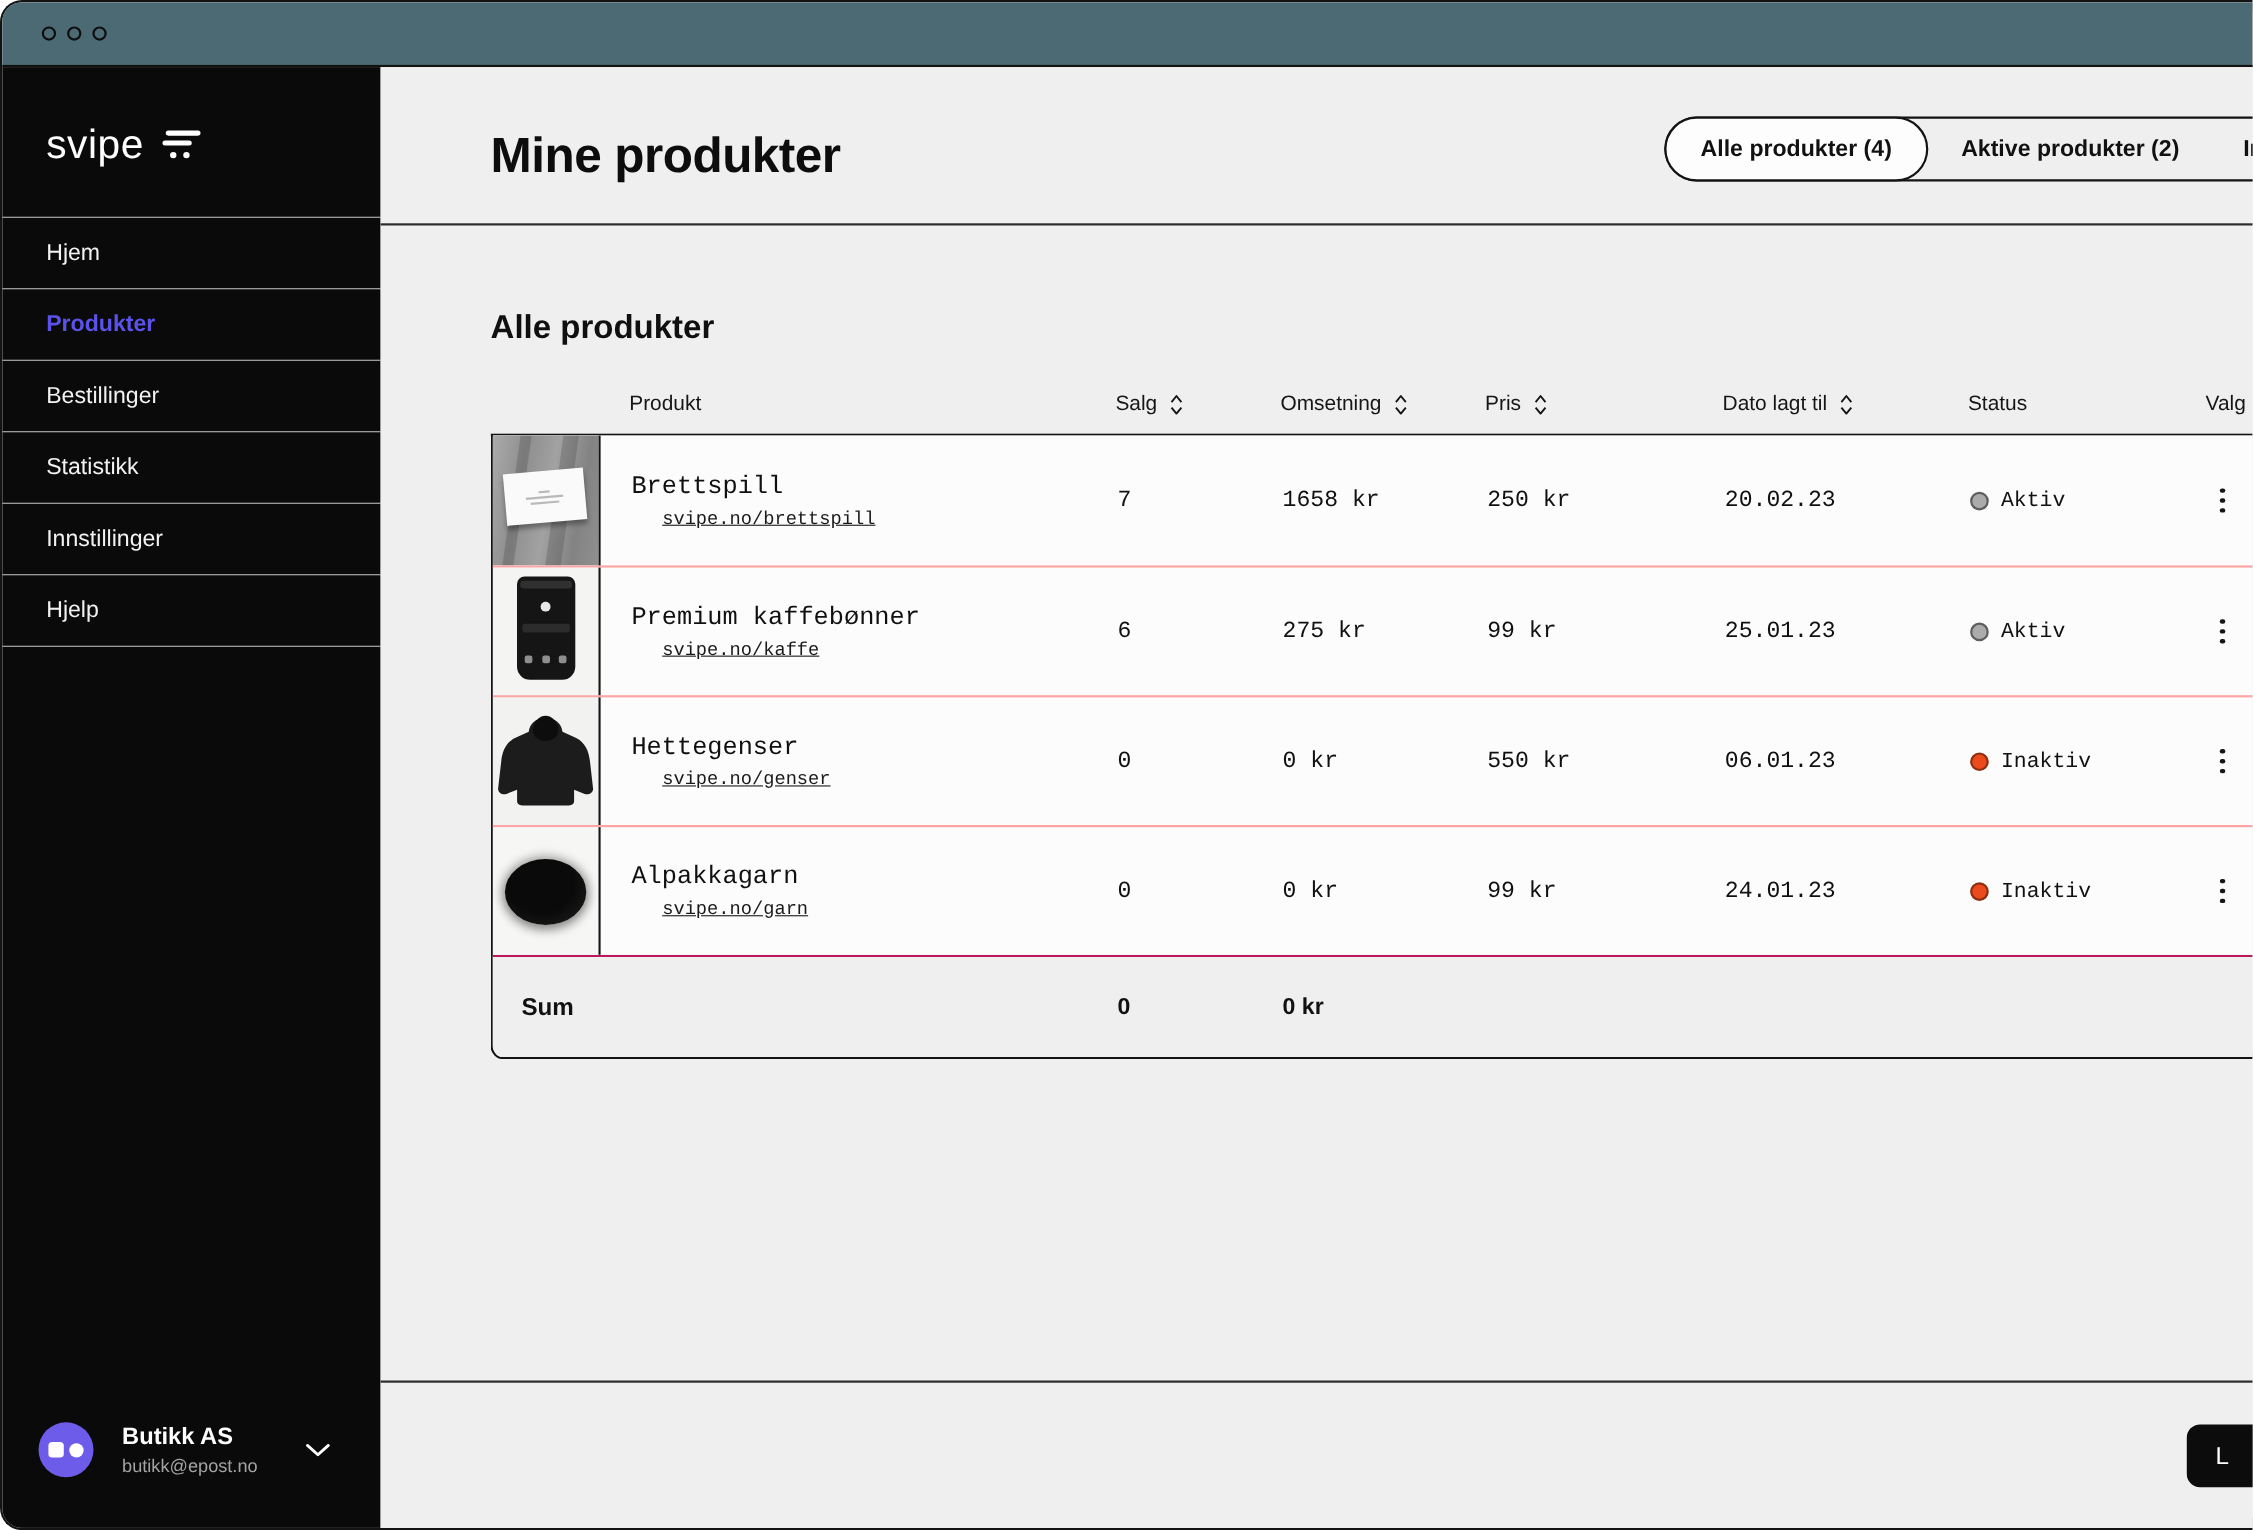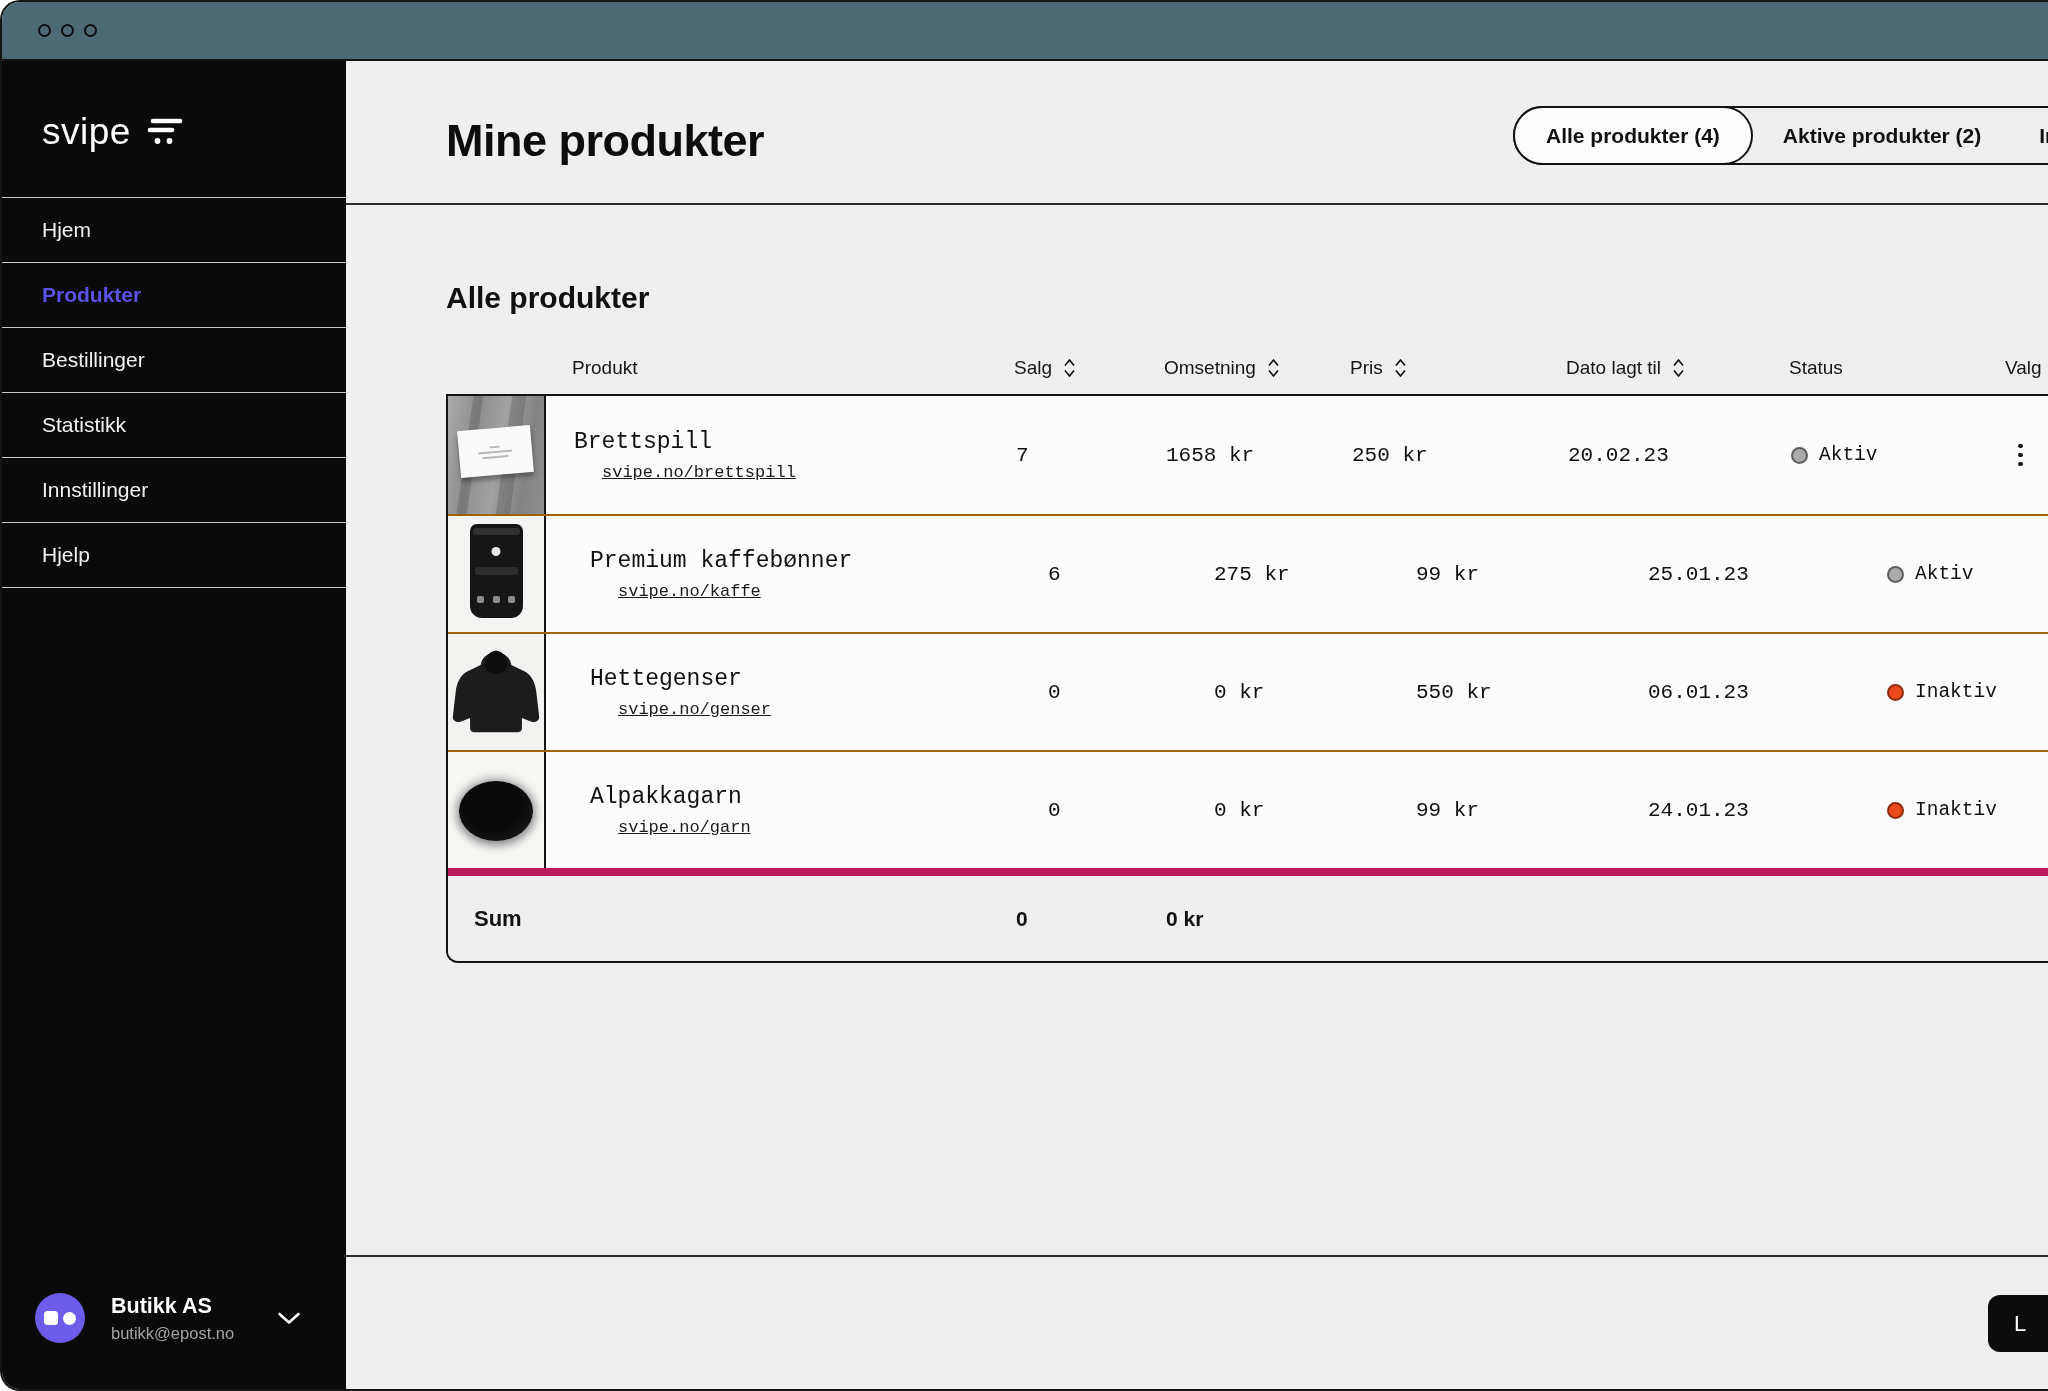--- a/index.html
+++ b/index.html
@@ -52,35 +52,35 @@
 
   
   .table { position:absolute; left:100px; top:281px; right:0; }
   .grid-cols { display:grid; grid-template-columns:98px 470px 150px 186px 216px 223px 216px minmax(49px,1fr); }
   .thead { height:52px; align-items:center; font-size:19px; color:#161616; }
   .th { display:flex; align-items:center; gap:9px; }
   .th.first { padding-left:28px; }
   .sort-icon { display:flex; }
   .tbody { border:2px solid #141414; border-right:none; border-radius:0 0 0 12px; background:#FCFCFC; }
   .row { height:118px;font-family:Liberation Mono, monospace; }
-  .row + .row { border-top:2px solid #a16207;gap:16px; }
+  .row + .row { border-top:2px solid #fca5a5; }
   .img-cell { position:relative; border-right:2px solid #141414; overflow:hidden; }
   .prod-cell { padding-left:28px; display:flex; flex-direction:column; justify-content:center; gap:8px; }
   .prod-name { font-size:23px; color:#101010; }
   .prod-url { font-size:17px; color:#1a1a1a; text-decoration:underline; width:max-content; cursor:pointer;margin-left:28px; }
   .num-cell { display:flex; align-items:center; font-size:21px; color:#101010; }
   .status-cell { display:flex; align-items:center; gap:11px; font-size:19.5px; }
   .dot { width:17px; height:17px; border-radius:50%; flex:none; }
   .dot.gray { background:#ABABAB; border:2px solid #5e5e5e; }
   .dot.red { background:#EB4A1C; border:2px solid #8e2d0f; }
   .valg-cell { display:flex; align-items:center; padding-left:5px; }
   .kebab { display:flex; flex-direction:column; gap:4.5px; cursor:pointer; padding:6px; }
   .kebab i { width:4.5px; height:4.5px; background:#161616; border-radius:50%; }
   .sum-row { display:grid; grid-template-columns:568px 150px 186px 1fr; height:93px;
-    border-top:8px solid #be185d; background:#EFEFEF; border-radius:0 0 0 10px; align-items:center; }
+    border-top:2px solid #be185d; background:#EFEFEF; border-radius:0 0 0 10px; align-items:center; }
   .sum-label { padding-left:26px; font-size:22px; font-weight:700; }
   .sum-val { font-size:21px; font-weight:700; }
 
   
   .footer-divider { position:absolute; left:0; right:0; top:1194px; height:2px; background:#2c2c2c; }
   .footer-btn { position:absolute; top:1234px; right:-152px; width:212px; height:57px; background:#0C0C0C;
     color:#fff; border:none; border-radius:12px; font-size:22px; text-align:left; padding-left:26px;
     font-family:inherit; cursor:pointer; }
 
   

